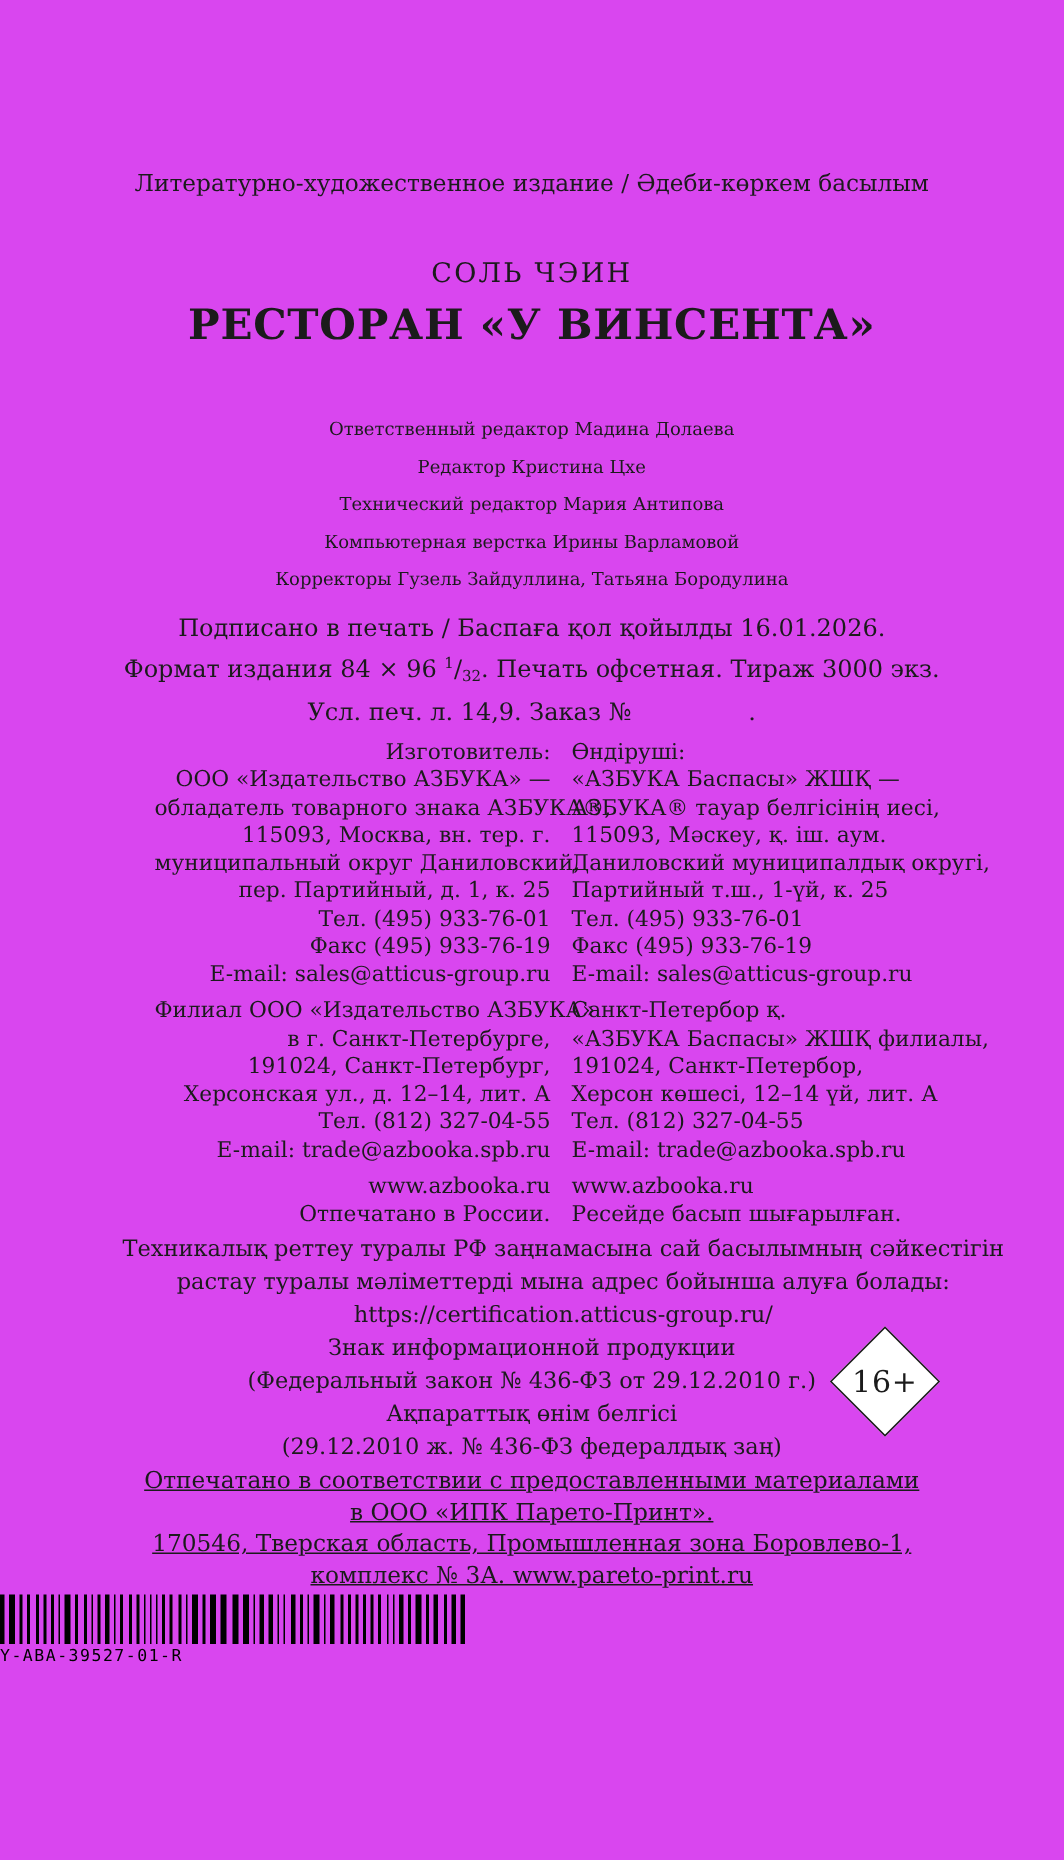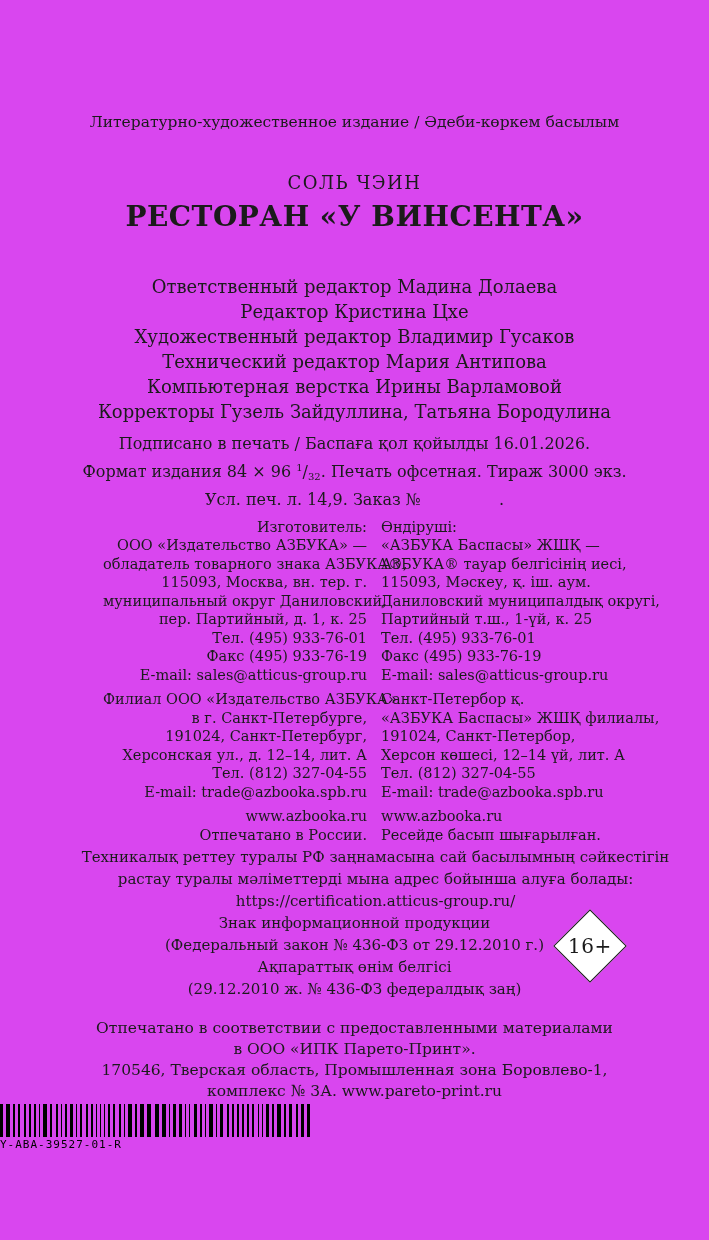--- a/index.html
+++ b/index.html
@@ -13,21 +13,21 @@
     box-sizing:border-box;
     padding-top:112px;
   }
   .center { text-align:center; }
   .nowrap { white-space:nowrap; }
 
   .edition-line { font-size:15.5px; line-height:20px; }
   .author { margin-top:40px; font-size:18px; line-height:22px; letter-spacing:1.5px; }
   .book-title { margin-top:6px; font-size:28px; line-height:34px; letter-spacing:0.5px; font-weight:bold; }
 
-  .staff { margin-top:40px; font-size:18px; line-height:25px; }
+  .staff { margin-top:40px; font-size:12px; line-height:25px; }
   .print-details { margin-top:8px; font-size:16px; line-height:23.5px; }
   .print-details sup { font-size:10px; vertical-align:6px; }
   .print-details sub { font-size:10px; vertical-align:-3px; }
   .order-gap { display:inline-block; width:78px; }
 
   .cols {
     display:flex;
     margin:6px 0 0 103px;
     font-size:14.5px;
     line-height:18.5px;
@@ -50,21 +50,21 @@
     display:flex; align-items:center; justify-content:center;
     box-sizing:border-box;
     background:#ffffff;
   }
   .age-badge span {
     transform:rotate(-45deg);
     font-size:20px;
     letter-spacing:0.5px;
   }
 
-  .printing-house { margin-top:18px; font-size:15.5px; line-height:21px; }
+  .printing-house { margin-top:2px; font-size:15.5px; line-height:21px;text-decoration:underline; }
 
   .barcode-wrap { margin-top:2px; display:flex; flex-direction:column; align-items:flex-start; }
   .barcode {
     width:310px; height:33px;
     display:flex; justify-content:space-between; align-items:stretch;
   }
   .barcode .bar { background:#000; height:100%; }
   .barcode-label {
     margin-top:1px;
     font-family:"DejaVu Sans Mono", monospace;
@@ -80,21 +80,20 @@
 
   <div class="edition-line center nowrap">Литературно-художественное издание / Әдеби-көркем басылым</div>
 
   <div class="author center nowrap">СОЛЬ ЧЭИН</div>
 
   <h1 class="book-title center nowrap">РЕСТОРАН «У ВИНСЕНТА»</h1>
 
   <div class="staff center">
     <div class="nowrap">Ответственный редактор Мадина Долаева</div>
     <div class="nowrap">Редактор Кристина Цхе</div>
-    <div class="nowrap">Художественный редактор Владимир Гусаков</div>
     <div class="nowrap">Технический редактор Мария Антипова</div>
     <div class="nowrap">Компьютерная верстка Ирины Варламовой</div>
     <div class="nowrap">Корректоры Гузель Зайдуллина, Татьяна Бородулина</div>
   </div>
 
   <div class="print-details center">
     <div class="nowrap">Подписано в печать / Баспаға қол қойылды 16.01.2026.</div>
     <div class="nowrap"><span>Формат издания 84 × 96 </span><sup>1</sup><span>/</span><sub>32</sub><span>. Печать офсетная. Тираж 3000 экз.</span></div>
     <div class="nowrap"><span>Усл. печ. л. 14,9. Заказ №</span><span class="order-gap"></span><span>.</span></div>
   </div>

